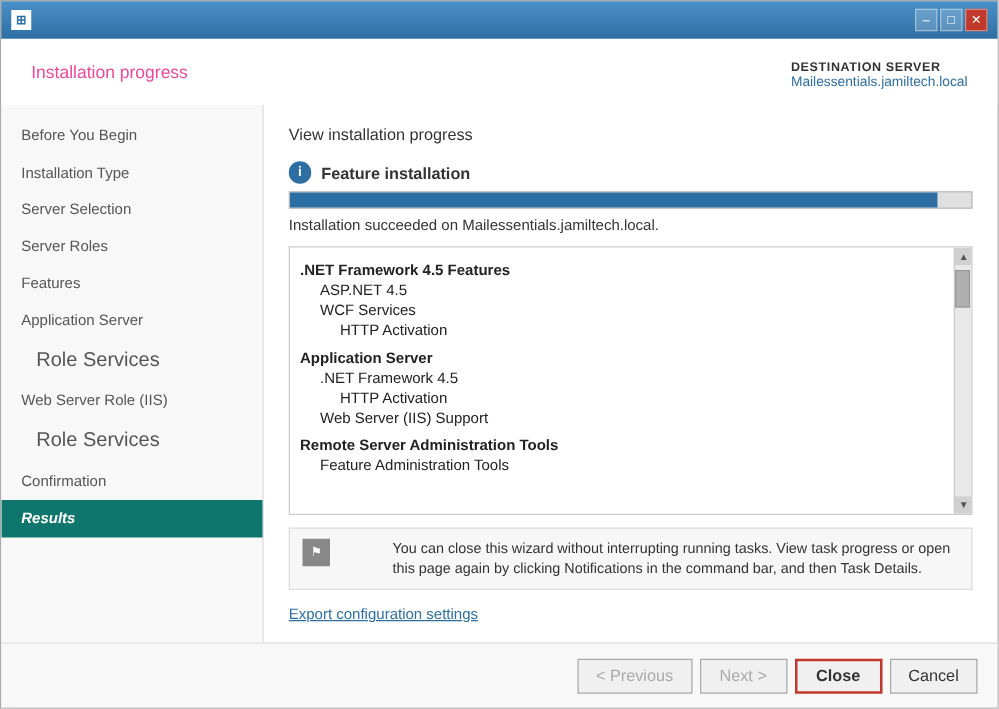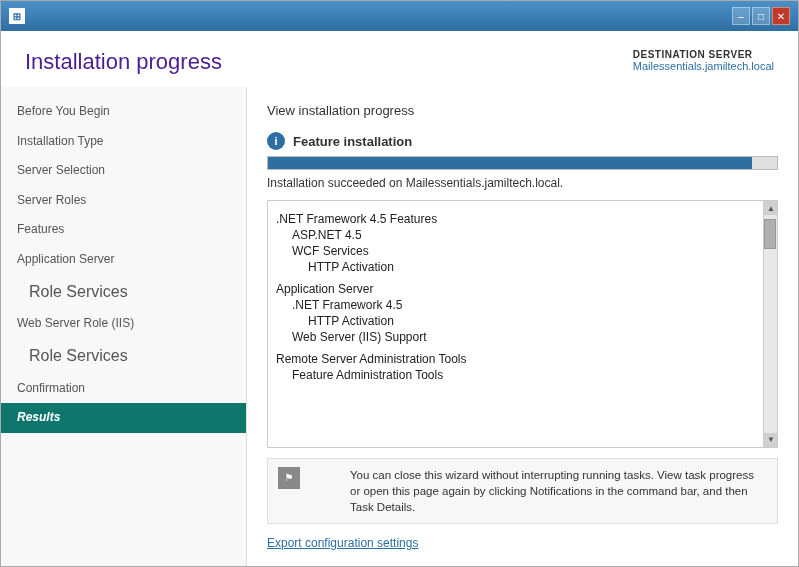--- a/index.html
+++ b/index.html
@@ -68,42 +68,42 @@
     .title-btn.close-btn { background: #c0392b; }
     .header-section {
       background: #fff;
       padding: 18px 24px 12px 24px;
       display: flex;
       justify-content: space-between;
       align-items: flex-start;
       border-bottom: none;
     }
     .page-title-text {
-      font-size: 22px;
+      font-size: 14px;
       font-weight: 300;
-      color: #4c1d95;
+      color: #ec4899;
       text-align: right;
     }
     .destination-server {
       text-align: left;
       font-size: 11px;
       color: #555;
     }
     .destination-label {
       font-weight: bold;
       color: #333;
       text-transform: uppercase;
       font-size: 10px;
       letter-spacing: 0.5px;
     }
     .server-name {
       color: #2e6fa3;
     }
     .sidebar {
-      width: 246px;
+      width: 210px;
       background: #f8f8f8;
       border-right: 1px solid #ddd;
       padding: 10px 0;
       flex-shrink: 0;
       display: flex;
       flex-direction: column;
     }
     .sidebar-item {
       padding: 7px 16px;
       font-size: 12px;
@@ -180,21 +180,21 @@
     .success-text {
       font-size: 12px;
       color: #333;
     }
     .feat-item {
       padding: 1px 0;
       font-size: 12px;
       color: #222;
     }
     .feat-item.section-header {
-      font-weight: 400;
+      font-weight: 700;
       margin-top: 4px;
     }
     .feat-item.indent-1 {
       padding-left: 16px;
     }
     .feat-item.indent-2 {
       padding-left: 32px;
     }
     .notification-box {
       background: #f7f7f7;
@@ -355,14 +355,20 @@
           <div class="notification-box">
             <div class="notif-icon">⚑</div>
             <div class="notif-text">You can close this wizard without interrupting running tasks. View task progress or open this page again by clicking Notifications in the command bar, and then Task Details.</div>
           </div>
 
           <div class="export-link">Export configuration settings</div>
         </div>
       </div>
     </div>
 
+    <div class="footer">
+      <button class="footer-btn" disabled="">&lt; Previous</button>
+      <button class="footer-btn" disabled="">Next &gt;</button>
+      <button class="footer-btn primary">Close</button>
+      <button class="footer-btn">Cancel</button>
+    </div>
   </div>
 </div>
 
 </body></html>

